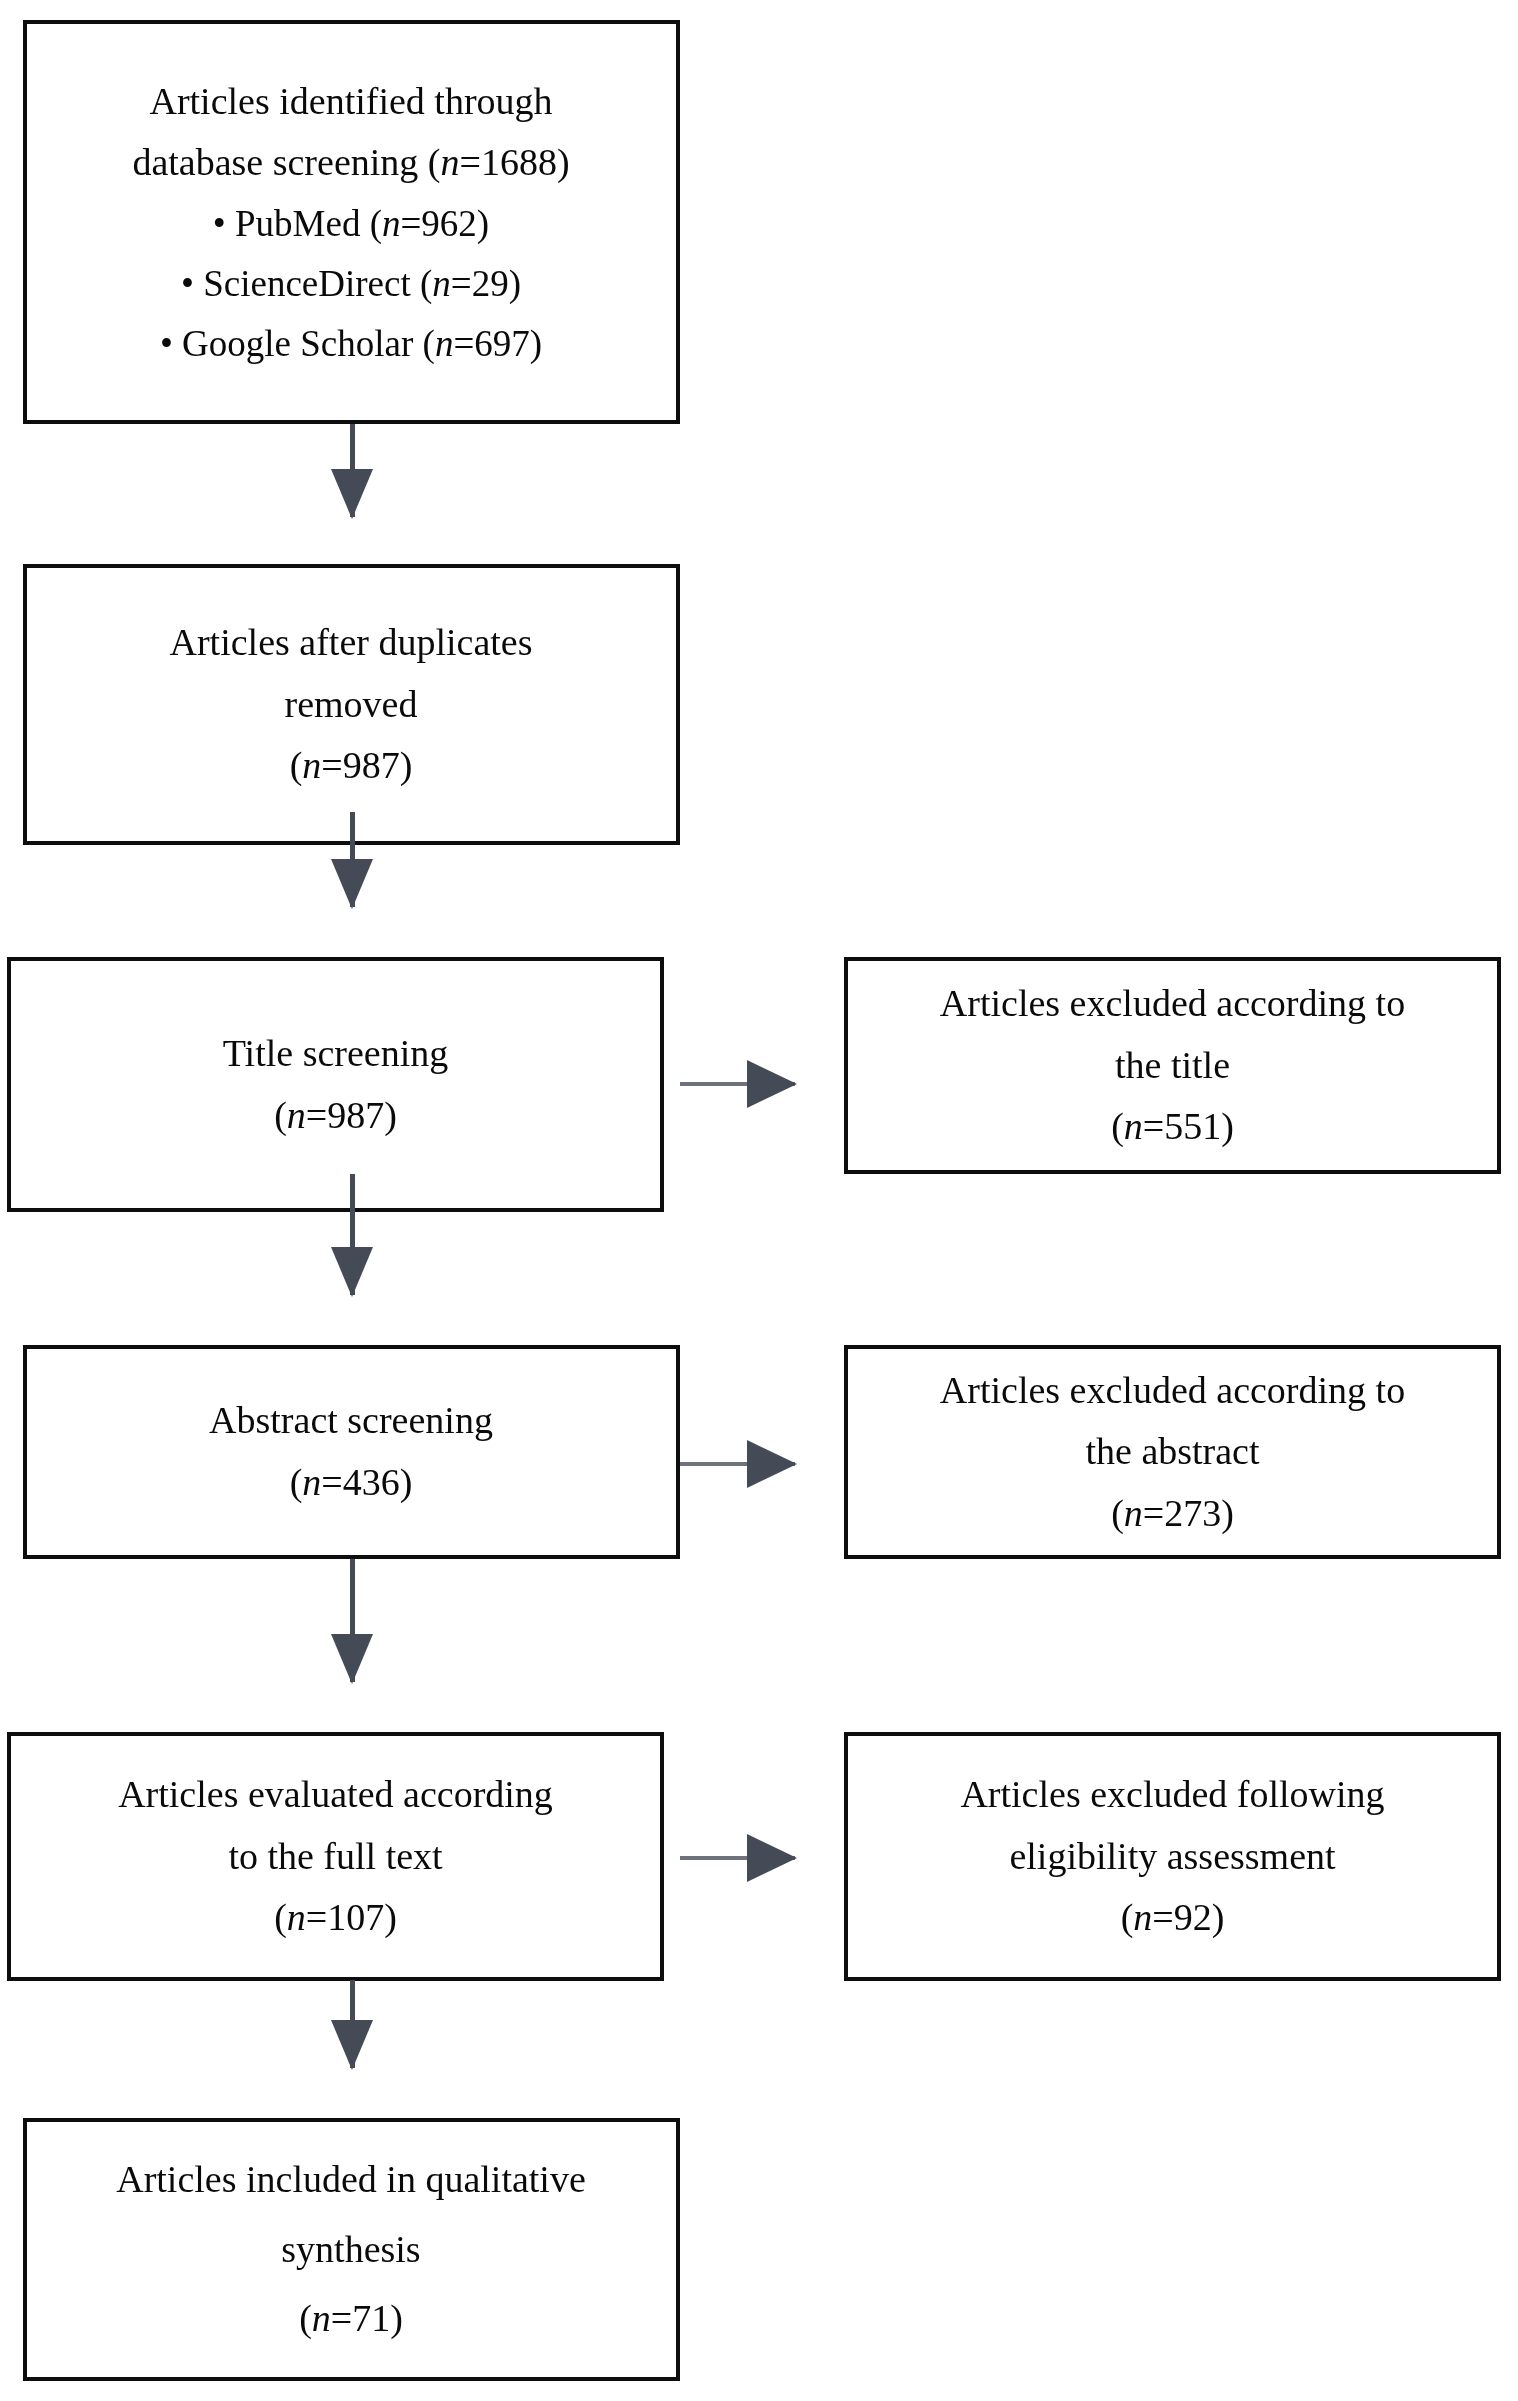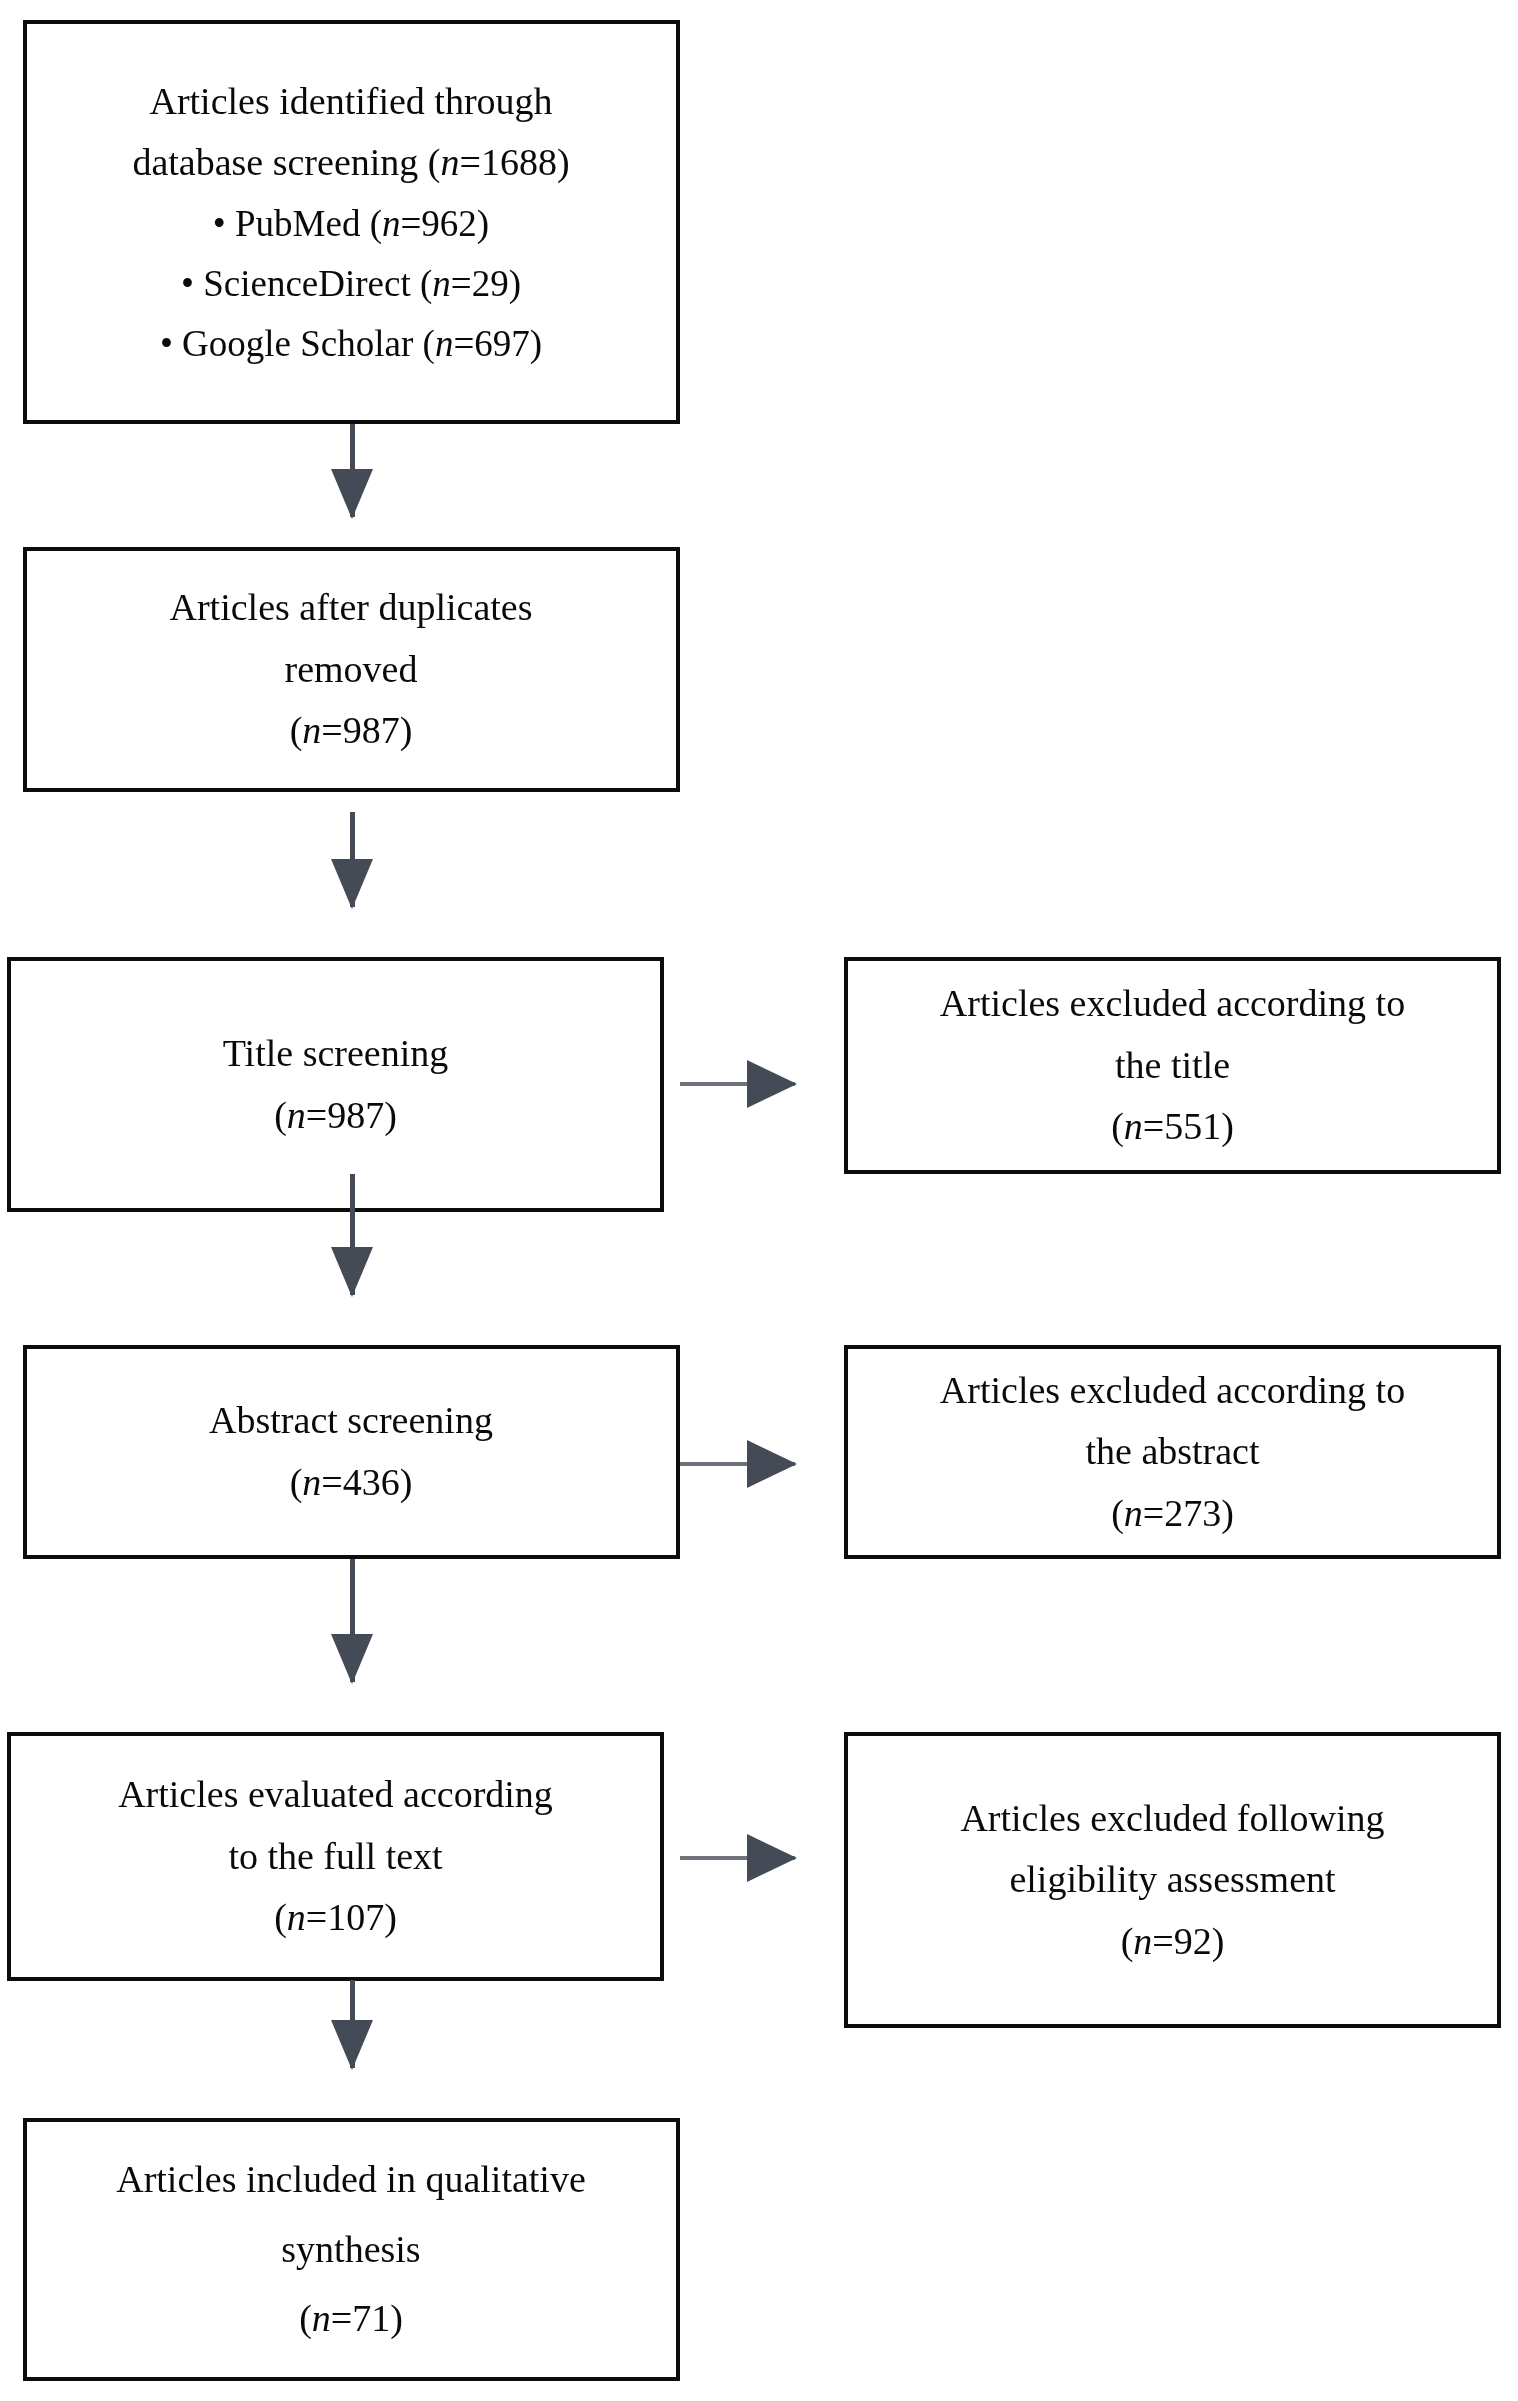--- a/index.html
+++ b/index.html
@@ -86,21 +86,21 @@
   <div class="box" style="left:22.5px; top:20px; width:657px; height:404px;">
     <span class="line">Articles identified through</span>
     <span class="line"><span>database screening (</span><span class="ital">n</span><span>=1688)</span></span>
     <span class="line bullet"><span>• PubMed (</span><span class="ital">n</span><span>=962)</span></span>
     <span class="line bullet"><span>• ScienceDirect (</span><span class="ital">n</span><span>=29)</span></span>
     <span class="line bullet"><span>• Google Scholar (</span><span class="ital">n</span><span>=697)</span></span>
   </div>
 
   <div class="v-arrow" style="left:350px; top:424px; height:93px;"></div>
 
-  <div class="box" style="left:22.5px; top:547px; width:657px; height:245px;">
+  <div class="box" style="left:22.5px; top:564px; width:657px; height:281px;">
     <span class="line">Articles after duplicates</span>
     <span class="line">removed</span>
     <span class="line"><span>(</span><span class="ital">n</span><span>=987)</span></span>
   </div>
 
   <div class="v-arrow" style="left:350px; top:812px; height:95px;"></div>
 
   <div class="box" style="left:7px; top:957px; width:657px; height:255px;">
     <span class="line">Title screening</span>
     <span class="line"><span>(</span><span class="ital">n</span><span>=987)</span></span>
@@ -132,21 +132,21 @@
   <div class="v-arrow" style="left:350px; top:1559px; height:123px;"></div>
 
   <div class="box" style="left:7px; top:1732px; width:657px; height:249px;">
     <span class="line">Articles evaluated according</span>
     <span class="line">to the full text</span>
     <span class="line"><span>(</span><span class="ital">n</span><span>=107)</span></span>
   </div>
 
   <div class="h-arrow" style="left:680px; top:1856px; width:115px;"></div>
 
-  <div class="box" style="left:844px; top:1732px; width:657px; height:296px;">
+  <div class="box" style="left:844px; top:1732px; width:657px; height:249px;">
     <span class="line">Articles excluded following</span>
     <span class="line">eligibility assessment</span>
     <span class="line"><span>(</span><span class="ital">n</span><span>=92)</span></span>
   </div>
 
   <div class="v-arrow" style="left:350px; top:1980px; height:88px;"></div>
 
   <div class="box" style="left:22.5px; top:2118px; width:657px; height:263px;gap:8px;">
     <span class="line">Articles included in qualitative</span>
     <span class="line">synthesis</span>

